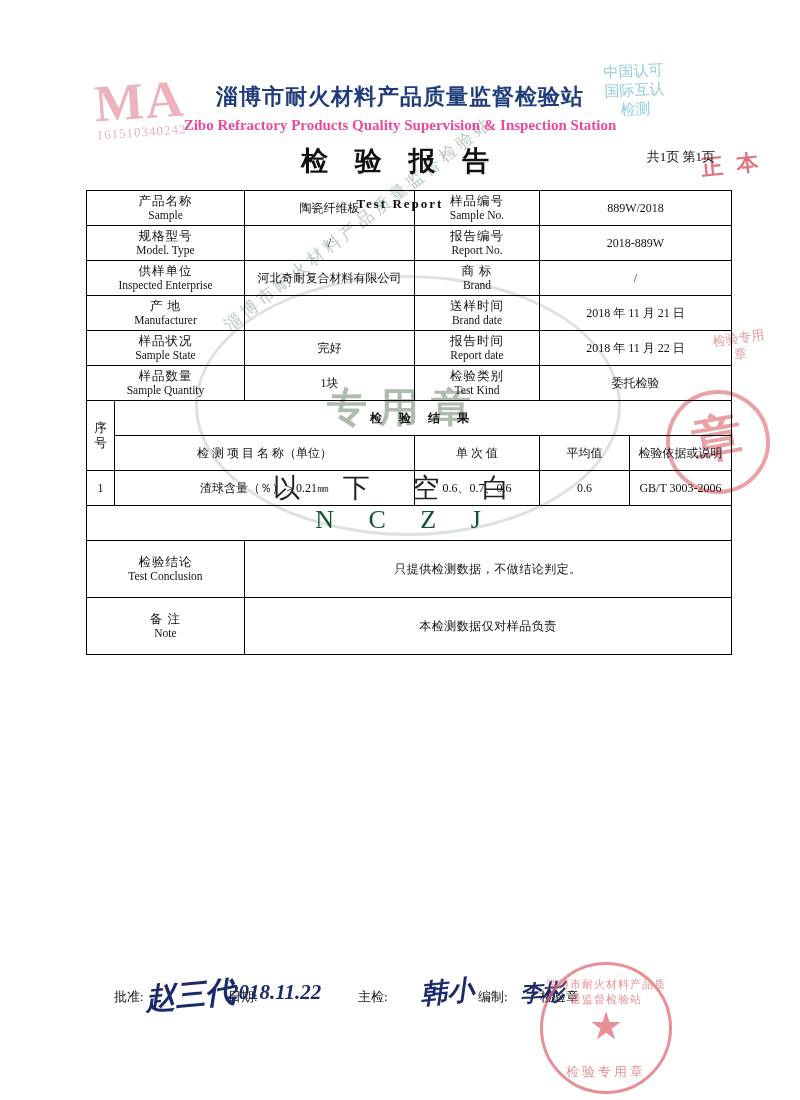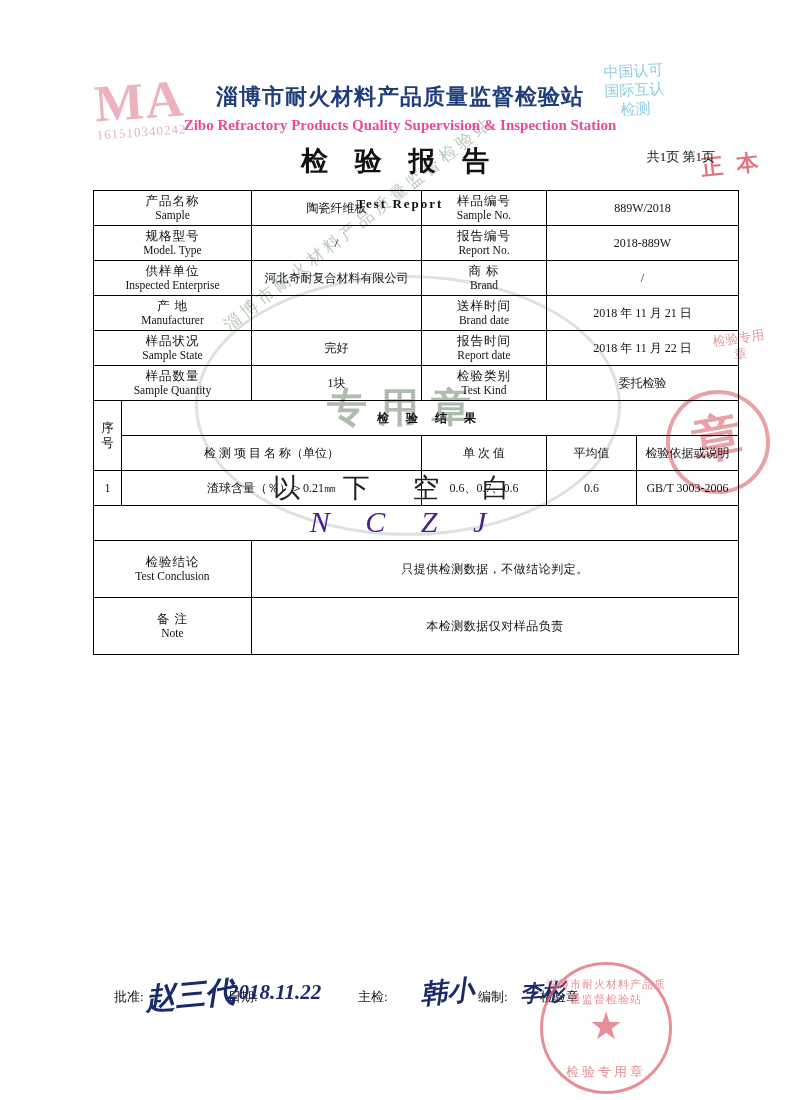--- a/index.html
+++ b/index.html
@@ -125,25 +125,24 @@
     font-size: 40px;
     font-weight: bold;
     letter-spacing: 12px;
     pointer-events: none;
   }
   .watermark-nczj {
     position: absolute;
     left: 245px; top: 505px;
     width: 320px;
     text-align: center;
-    color: #4c1d95;
-    font-size: 30px;
+    color: #14532d;
+    font-size: 26px;
     letter-spacing: 14px;
     pointer-events: none;
-    font-style: italic;
   }
   .blank-line {
     position: absolute;
     left: 200px; top: 470px;
     width: 400px;
     text-align: center;
     font-size: 27px;
     letter-spacing: 18px;
     color: #222;
     font-family: "Liberation Serif", serif;
@@ -220,21 +219,21 @@
   }
   .pageno {
     position: absolute;
     right: 85px; top: 148px;
     font-size: 13px;
   }
 
   
   table.main {
     position: absolute;
-    left: 93px; top: 190px;
+    left: 86px; top: 190px;
     width: 645px;
     border-collapse: collapse;
     table-layout: fixed;
   }
   table.main td {
     border: 1px solid #000;
     font-size: 12px;
     text-align: center;
     vertical-align: middle;
     padding: 2px 3px;

